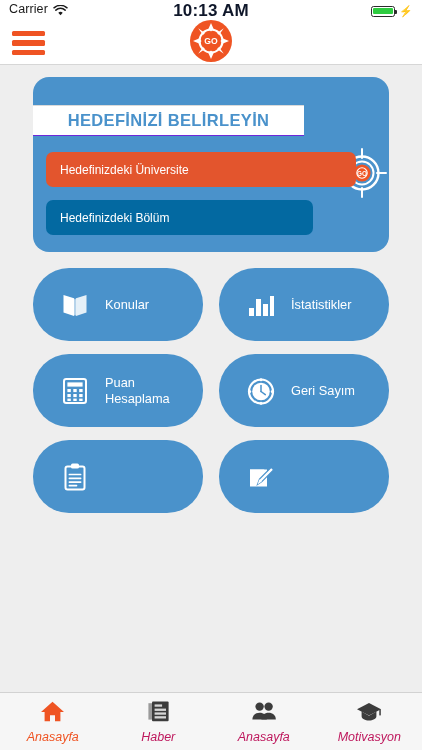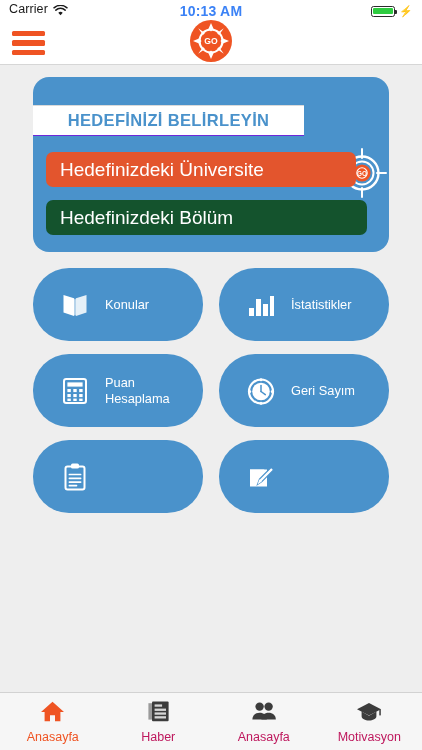--- a/index.html
+++ b/index.html
@@ -14,21 +14,21 @@
   
   .statusbar {
     height: 22px; background: #ffffff;
     display: flex; align-items: center; position: relative;
     padding: 0 9px;
   }
   .sb-left { display: flex; gap: 5px; }
   .sb-carrier { font-size: 12.5px; color: #1a1a1a; font-weight: 400; letter-spacing: .1px; }
   .sb-center {
     position: absolute; left: 0; right: 0; text-align: center;
-    font-size: 14px; font-weight: 700; color: #3b82f6; letter-spacing: .2px;
+    font-size: 17px; font-weight: 700; color: #0f172a; letter-spacing: .2px;
   }
   .sb-right { margin-left: auto; display: flex; align-items: center; gap: 2px; }
   .batt {
     width: 24px; height: 11px; border: 1.2px solid #2b2b2b;
     border-radius: 2.5px; padding: 1.1px; position: relative;
   }
   .batt::after {
     content: ""; position: absolute; right: -3.2px; top: 3px;
     width: 2px; height: 4px; background: #2b2b2b; border-radius: 0 1px 1px 0;
   }
@@ -66,24 +66,24 @@
   .hero-band span {
     font-size: 16.5px; font-weight: 700; color: #4a92cb; letter-spacing: .35px;
   }
   .target {
     position: absolute; left: 303px; top: 96px; width: 52px; height: 52px;
     transform: translateY(-50%);
   }
   .bar {
     position: absolute; display: flex; align-items: center;
     border-radius: 7px; padding-left: 14px;
-    color: #ffffff; font-size: 19px;
+    color: #ffffff; font-size: 12px;
   }
   .bar-orange { left: 13px; top: 75px; width: 310px; height: 35px; background: #e3552d; }
-  .bar-green  { left: 13px; top: 123px; width: 321px; height: 35px; background: #14532d; }
+  .bar-green  { left: 13px; top: 123px; width: 267px; height: 35px; background: #0369a1; }
 
   
   .tiles { position: absolute; left: 33px; top: 203px; width: 356px; }
   .tile-row { display: flex; gap: 16px; margin-bottom: 13px; }
   .tile {
     width: 170px; height: 73px; background: #4a92cb; border-radius: 36px;
     display: flex; align-items: center; cursor: pointer;
   }
   .tile-icon {
     width: 44px; min-width: 44px; margin-left: 20px;
@@ -91,21 +91,21 @@
   }
   .tile-label {
     color: #ffffff; font-size: 12.8px; line-height: 15.5px;
     white-space: pre-line; margin-left: 8px;
   }
 
   
   .tabbar {
     position: absolute; left: 0; right: 0; bottom: 0; height: 58px;
     background: #f6f6f6; border-top: 1px solid #d2d2d2;
-    display: flex; align-items: flex-start; padding-top: 7px;
+    display: flex; align-items: flex-start; padding-top: 7px; font-style: italic;
   }
   .tab {
     flex: 1; display: flex; flex-direction: column; align-items: center;
     gap: 3px; cursor: pointer;
   }
   .tab-label { font-size: 12.5px; color: #be185d; }
   .tab.active .tab-label { color: #ef5423; }
 </style>
 </head>
 <body>

